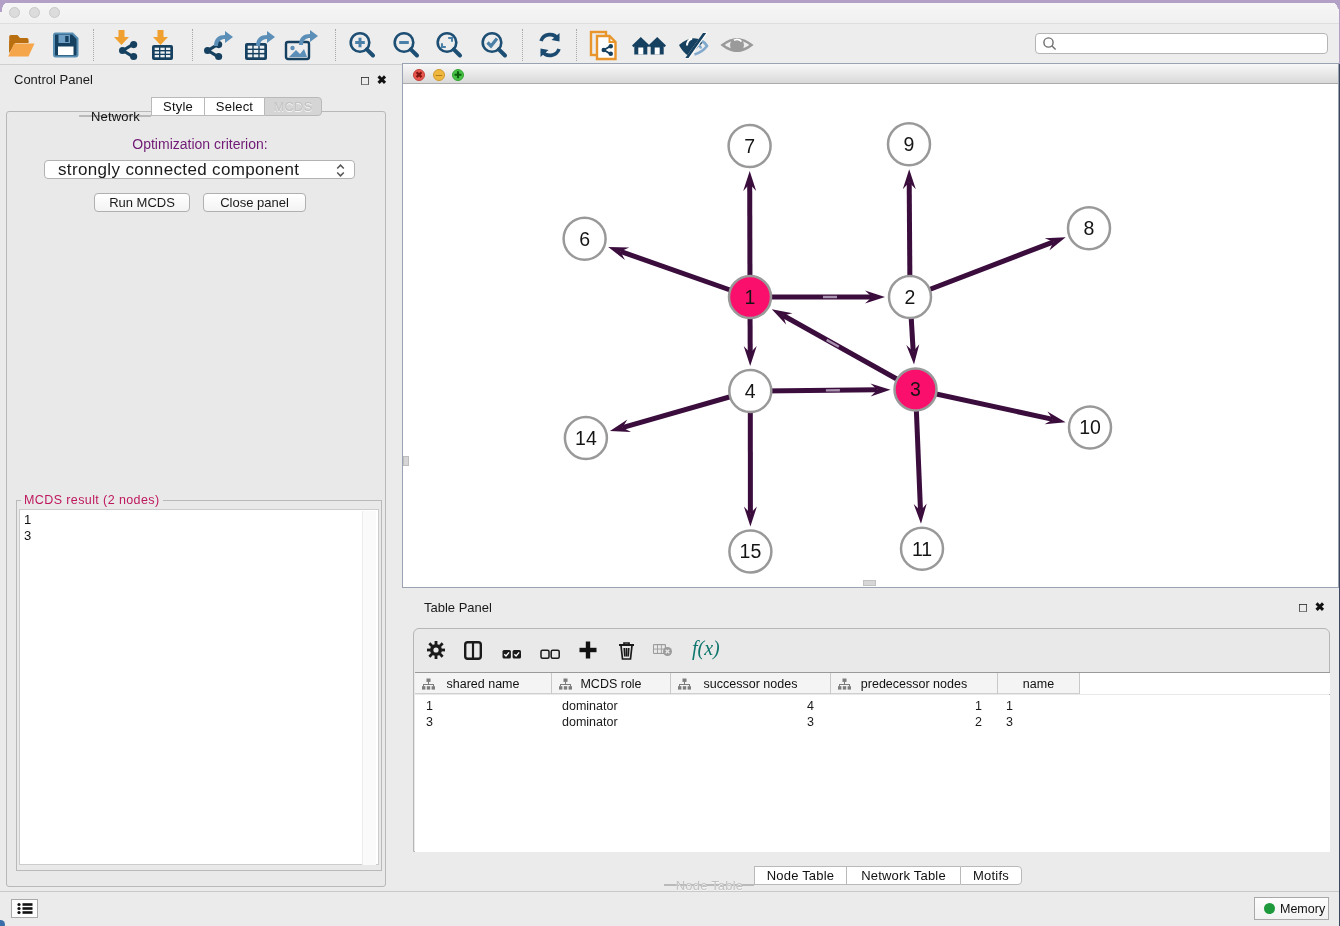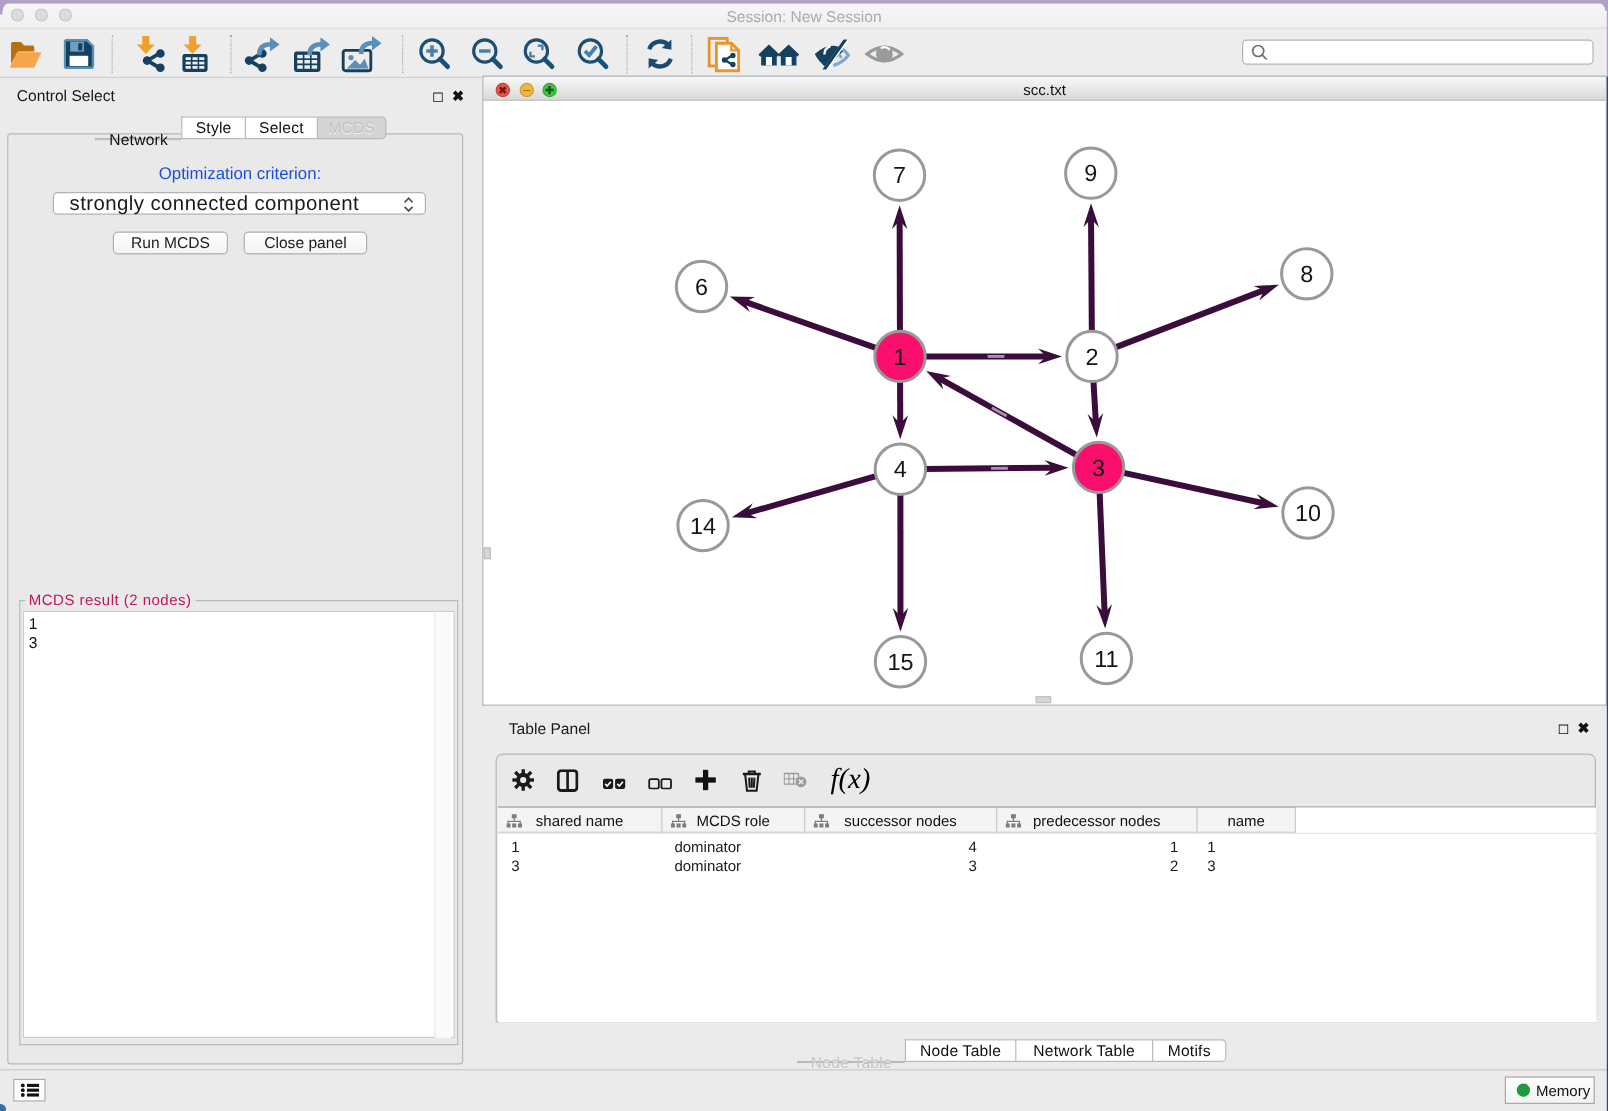--- a/index.html
+++ b/index.html
@@ -21,21 +21,21 @@
 #searchbox{position:absolute;left:1035px;top:33px;width:293px;height:21px;background:#fff;border:1px solid #b5b5b5;border-radius:4px;}
 
 #cp-title{position:absolute;left:14px;top:72px;font-size:13px;color:#1a1a1a;}
 .winbtns{position:absolute;font-size:12px;color:#111;}
 .tabs{position:absolute;display:flex;height:19px;font-size:13px;z-index:5;}
 .tab{background:#fff;border:1px solid #b9b9b9;border-right:none;color:#111;display:flex;align-items:center;justify-content:center;letter-spacing:0.2px;}
 .tab:first-child{border-radius:4px 0 0 4px;margin-top:18px;}
 .tab:last-child{border-radius:0 4px 4px 0;border-right:1px solid #b9b9b9;}
 .tab.sel{background:#d5d5d5;color:#c2c2c2;text-shadow:0 1px 0 #f5f5f5;}
 #cp-box{position:absolute;left:6px;top:111px;width:380px;height:776px;background:#e9e9e9;border:1px solid #b8b8b8;border-radius:3px;}
-#opt-label{position:absolute;left:0;top:136px;width:400px;text-align:center;font-size:14px;color:#1d4ed8;}
+#opt-label{position:absolute;left:0;top:136px;width:400px;text-align:center;font-size:14px;color:#701a75;}
 #combo{position:absolute;left:44px;top:160px;width:311px;height:19px;background:#fff;border:1px solid #b2b2b2;border-radius:4px;font-size:17px;color:#1a1a1a;line-height:17px;padding-left:13px;letter-spacing:0.35px;}
 .btn{position:absolute;height:19px;background:linear-gradient(#ffffff,#f3f3f3);border:1px solid #b0b0b0;border-radius:4px;font-size:13px;color:#1a1a1a;text-align:center;line-height:17px;}
 #fieldset{position:absolute;left:16px;top:500px;width:366px;height:371px;border:1px solid #b9b9b9;}
 #fs-legend{position:absolute;left:21px;top:493px;background:#e9e9e9;z-index:2;font-size:12.5px;color:#be185d;padding:0 3px;letter-spacing:0.4px;}
 #fs-white{position:absolute;left:19px;top:509px;width:360px;height:356px;background:#fff;border:1px solid #cccccc;font-size:13px;color:#111;line-height:16px;padding:2px 0 0 4px;}
 #fs-scroll{position:absolute;left:342px;top:1px;width:14px;height:354px;background:#fafafa;border-left:1px solid #ececec;}
 
 #netwin{position:absolute;left:402px;top:63px;width:937px;height:525px;background:#fff;border:1px solid #9aa3b2;}
 #nettitle{position:absolute;left:0;top:0;width:100%;height:20px;background:linear-gradient(#f8f8f8,#d9d9d9);border-bottom:1px solid #ababab;}
 #nettitle .t{position:absolute;left:0;right:0;top:4px;text-align:center;font-size:12.5px;color:#111;}
@@ -59,21 +59,20 @@
 <div id="pstripT"></div>
     <div id="pstripL"></div>
     <div id="pstripR"></div>
     <div id="dstripR"></div>
     <div id="cornTL"></div>
     <div id="cornTR"></div>
   <div id="titlebar">
     <div class="tl" style="left:9px;"></div>
     <div class="tl" style="left:29px;"></div>
     <div class="tl" style="left:49px;"></div>
-    <div class="t">Session: New Session</div>
   </div>
   <div id="toolbar">
       <div class="ticon" style="left:7px;width:30px;">
         <svg width="30" height="28" viewBox="0 0 30 28">
           <path d="M2.2 22 V5.5 Q2.2 4 3.7 4 H10.5 L13 7 H20 Q21.5 7 21.5 8.5 V11 H8 L2.2 22 Z" fill="#b96f10"></path>
           <path d="M2.2 19 V10 H21.5 V12 H8.5 L2.2 22 Z" fill="#b96f10"></path>
           <path d="M7 12.5 H27.5 L21.5 25.5 H1.2 Z" fill="#f5a64b"></path>
         </svg>
       </div>
       <div class="ticon" style="left:53px;width:26px;">
@@ -249,21 +248,21 @@
         </svg>
       </div>
     </div>
   <div id="searchbox">
       <svg width="16" height="16" viewBox="0 0 16 16" style="position:absolute;left:6px;top:2px;">
         <circle cx="6.5" cy="6.5" r="4.6" fill="none" stroke="#6e6e6e" stroke-width="1.4"></circle>
         <line x1="9.8" y1="9.8" x2="13.6" y2="13.6" stroke="#6e6e6e" stroke-width="1.4"></line>
       </svg>
     </div>
 
-  <div id="cp-title">Control Select</div>
+  <div id="cp-title">Control Panel</div>
   <div class="winbtns" style="left:360px;top:73px;">◻&nbsp;&nbsp;<b>✖</b></div>
   <div class="tabs" style="left:79px;top:97px;">
     <div class="tab" style="width:72px;">Network</div>
     <div class="tab" style="width:53px;">Style</div>
     <div class="tab" style="width:60px;">Select</div>
     <div class="tab sel" style="width:58px;">MCDS</div>
   </div>
   <div id="cp-box"></div>
   <div id="opt-label">Optimization criterion:</div>
   <div id="combo">strongly connected component
@@ -276,21 +275,20 @@
   <div class="btn" style="left:203px;top:193px;width:103px;">Close panel</div>
   <div id="fieldset"></div>
   <div id="fs-legend">MCDS result (2 nodes)</div>
   <div id="fs-white">1<br>3<div id="fs-scroll"></div></div>
 
   <div id="netwin">
     <div id="nettitle">
       <div class="tl2" style="left:10px;background:#ea564d;border:1px solid #c1413a;color:#7d1410;">✖</div>
       <div class="tl2" style="left:30px;background:#f0b73e;border:1px solid #cf9a2c;color:#8a5d08;">─</div>
       <div class="tl2" style="left:49px;background:#47c146;border:1px solid #33a532;color:#0d5e0d;">✚</div>
-      <div class="t">scc.txt</div>
     </div>
     <div style="position:absolute;left:0;top:20px;width:935px;height:503px;background:#fff;overflow:hidden;">
         <svg width="935" height="503" viewBox="0 0 935 503" style="position:absolute;left:0;top:0">
           <g transform="translate(-403,-84)" font-family="Liberation Sans, sans-serif">
             <line x1="750.0" y1="297.0" x2="749.7" y2="184.0" stroke="#3a0d3d" stroke-width="5"></line>
             <polygon points="749.7,171.0 756.2,191.0 749.7,184.0 743.2,191.0" fill="#3a0d3d"></polygon>
             <line x1="750.0" y1="297.0" x2="620.4" y2="251.4" stroke="#3a0d3d" stroke-width="5"></line>
             <polygon points="608.2,247.1 629.2,247.6 620.4,251.4 624.9,259.9" fill="#3a0d3d"></polygon>
             <line x1="750.0" y1="297.0" x2="872.0" y2="297.0" stroke="#3a0d3d" stroke-width="5"></line>
             <polygon points="885.0,297.0 865.0,303.5 872.0,297.0 865.0,290.5" fill="#3a0d3d"></polygon>
@@ -406,21 +404,21 @@
               <rect x="1.0" y="2.2" width="3" height="3.4" fill="#e9e9e9"></rect>
               <rect x="4.9" y="2.2" width="3" height="3.4" fill="#e9e9e9"></rect>
               <rect x="8.8" y="2.2" width="3" height="3.4" fill="#e9e9e9"></rect>
               <rect x="1.0" y="6.5" width="3" height="3.4" fill="#e9e9e9"></rect>
               <rect x="4.9" y="6.5" width="3" height="3.4" fill="#e9e9e9"></rect>
               <rect x="8.8" y="6.5" width="3" height="3.4" fill="#e9e9e9"></rect>
               <circle cx="14.5" cy="8.5" r="4.5"></circle>
               <path d="M12.7 6.7 L16.3 10.3 M16.3 6.7 L12.7 10.3" stroke="#e9e9e9" stroke-width="1.3"></path>
             </g>
           </svg></div>
-        <div style="position:absolute;left:278px;top:8px;font-family:'Liberation Serif',serif;font-style:italic;font-size:24px;color:#000000;">f(x)</div>
+        <div style="position:absolute;left:278px;top:8px;font-family:'Liberation Serif',serif;font-style:italic;font-size:20px;color:#0f766e;">f(x)</div>
       </div>
     <div id="tp-header">
       <div class="hcol" style="left:0px;width:137px;">shared name<svg class="hicon" width="13" height="12">
             <g fill="#7d7d7d">
               <rect x="4.5" y="0.5" width="4" height="3.4"></rect>
               <rect x="6" y="3.5" width="1" height="3"></rect>
               <rect x="1" y="6" width="11" height="1"></rect>
               <rect x="1" y="6" width="1" height="2.5"></rect>
               <rect x="11" y="6" width="1" height="2.5"></rect>
               <rect x="0" y="8.2" width="3.4" height="3.4"></rect>

